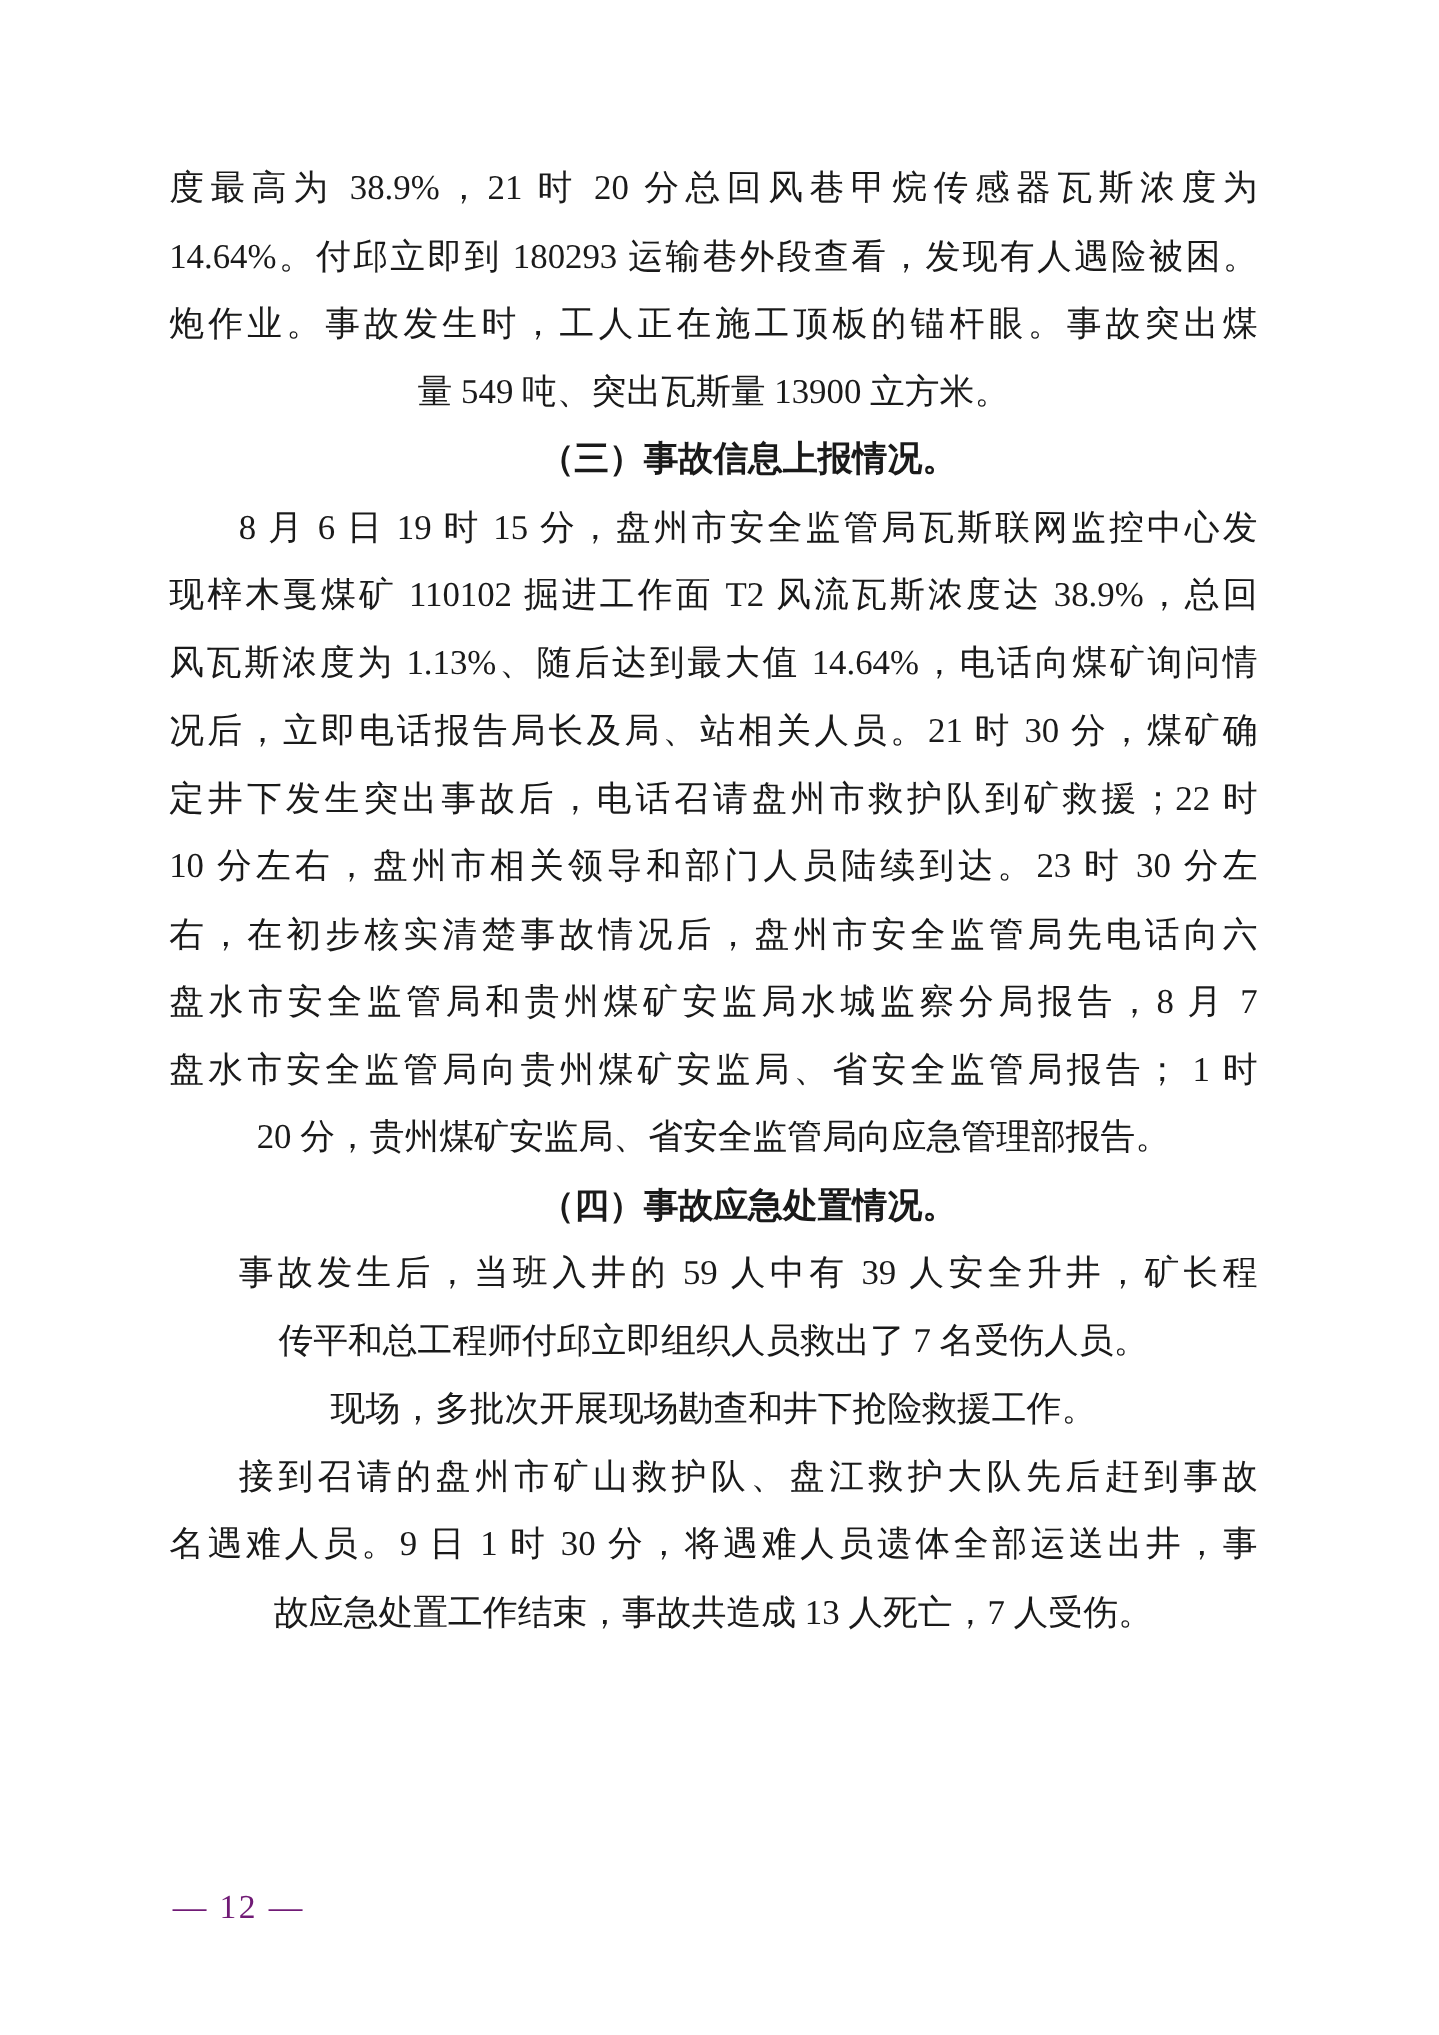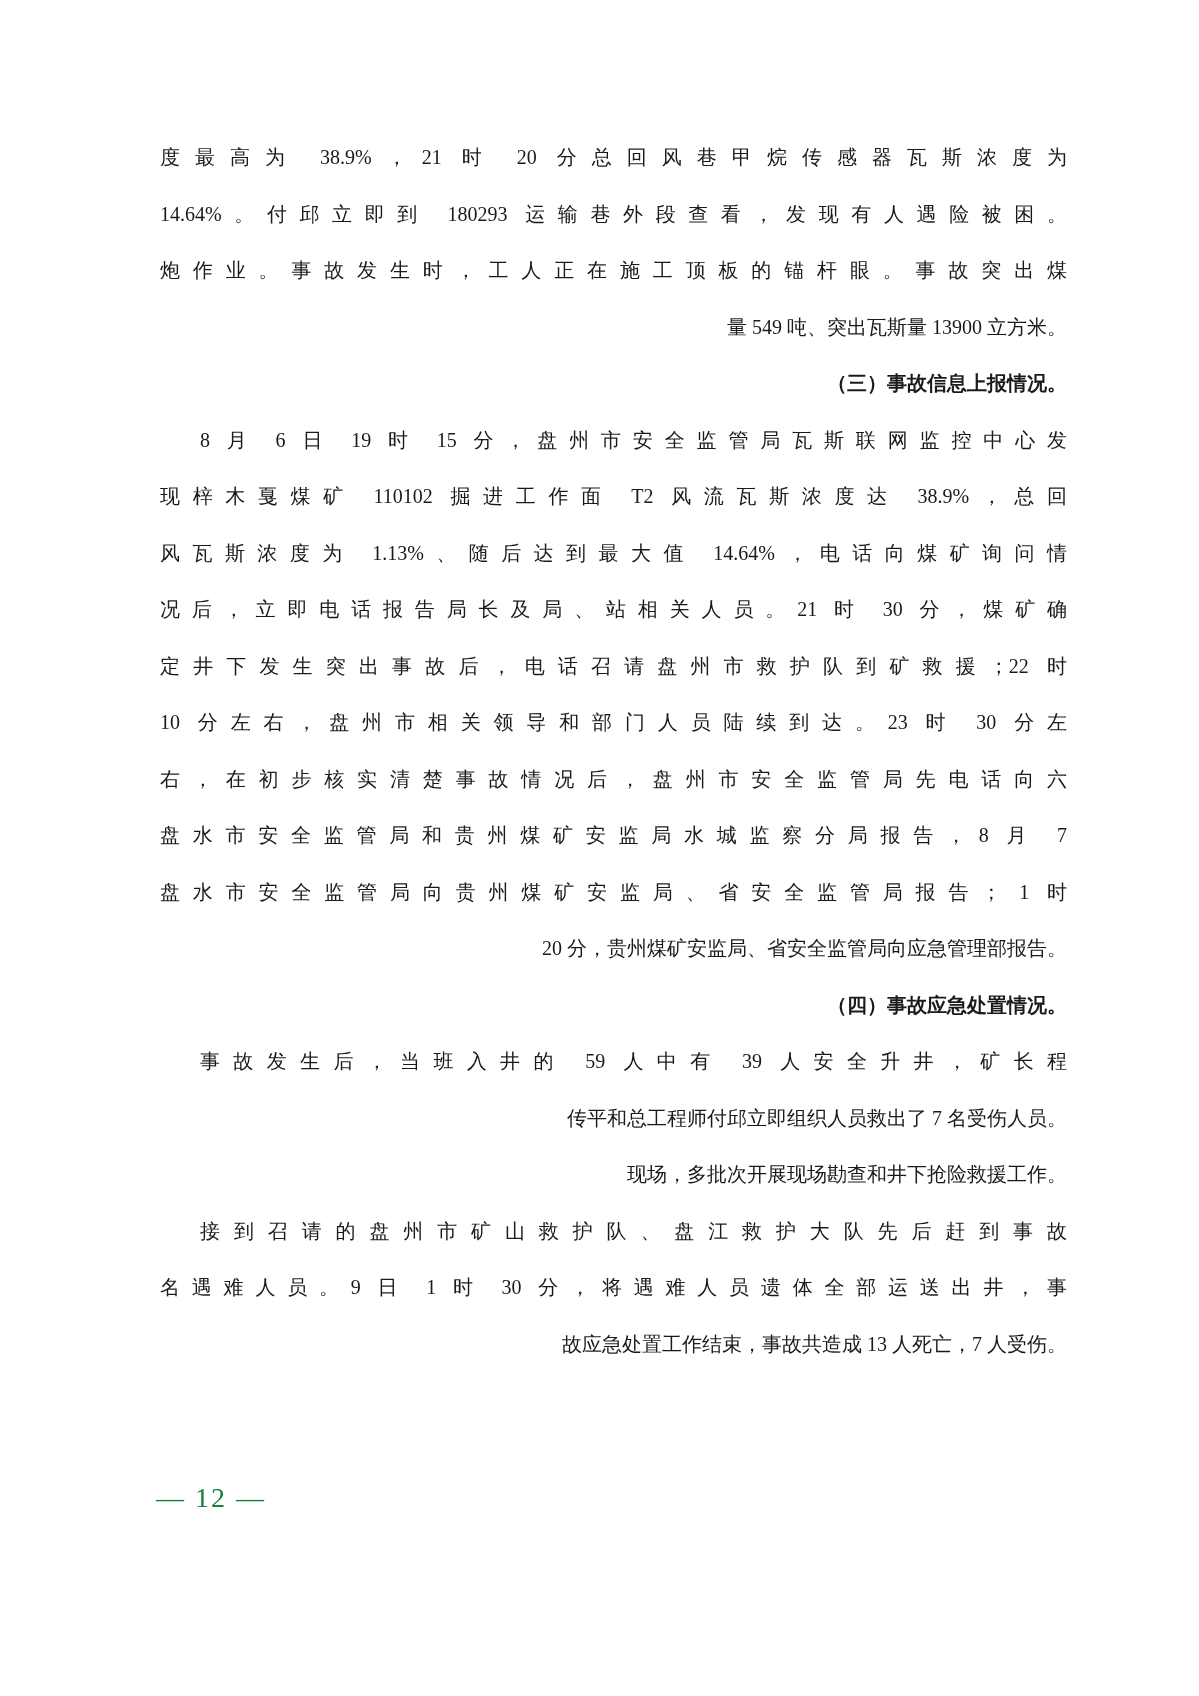--- a/index.html
+++ b/index.html
@@ -17,50 +17,49 @@
   }
   .page {
     position: absolute;
     left: 0; top: 0;
     width: 1199px;
     height: 1696px;
     background: #ffffff;
   }
   .text-block {
     position: absolute;
-    left: 160px;
+    left: 141px;
     top: 129px;
     width: 907px;
-    font-size: 20px;
+    font-size: 29px;
   }
   .line {
     line-height: 56.5px;
     height: 56.5px;
     overflow: hidden;
-    text-align: right;
+    text-align: center;
   }
   .line.fill {
     text-align: justify;
     text-align-last: justify;
   }
   .line.indent {
     text-indent: 2em;
   }
   .line.bold {
     font-weight: bold;
   }
   .footer {
     position: absolute;
     left: 144px;
-    top: 1484px;
+    top: 1576px;
     font-size: 28px;
     line-height: 28px;
     letter-spacing: 2px;
-    color: #15803d;
-    margin-left: 12px;
+    color: #701a75;
   }
 </style>
 </head>
 <body>
 
 <div class="page">
   <div class="text-block" id="text-block">
       <div class="line fill">度最高为 38.9%，21 时 20 分总回风巷甲烷传感器瓦斯浓度为</div>
       <div class="line fill">14.64%。付邱立即到 180293 运输巷外段查看，发现有人遇险被困。</div>
       <div class="line fill">炮作业。事故发生时，工人正在施工顶板的锚杆眼。事故突出煤</div>

